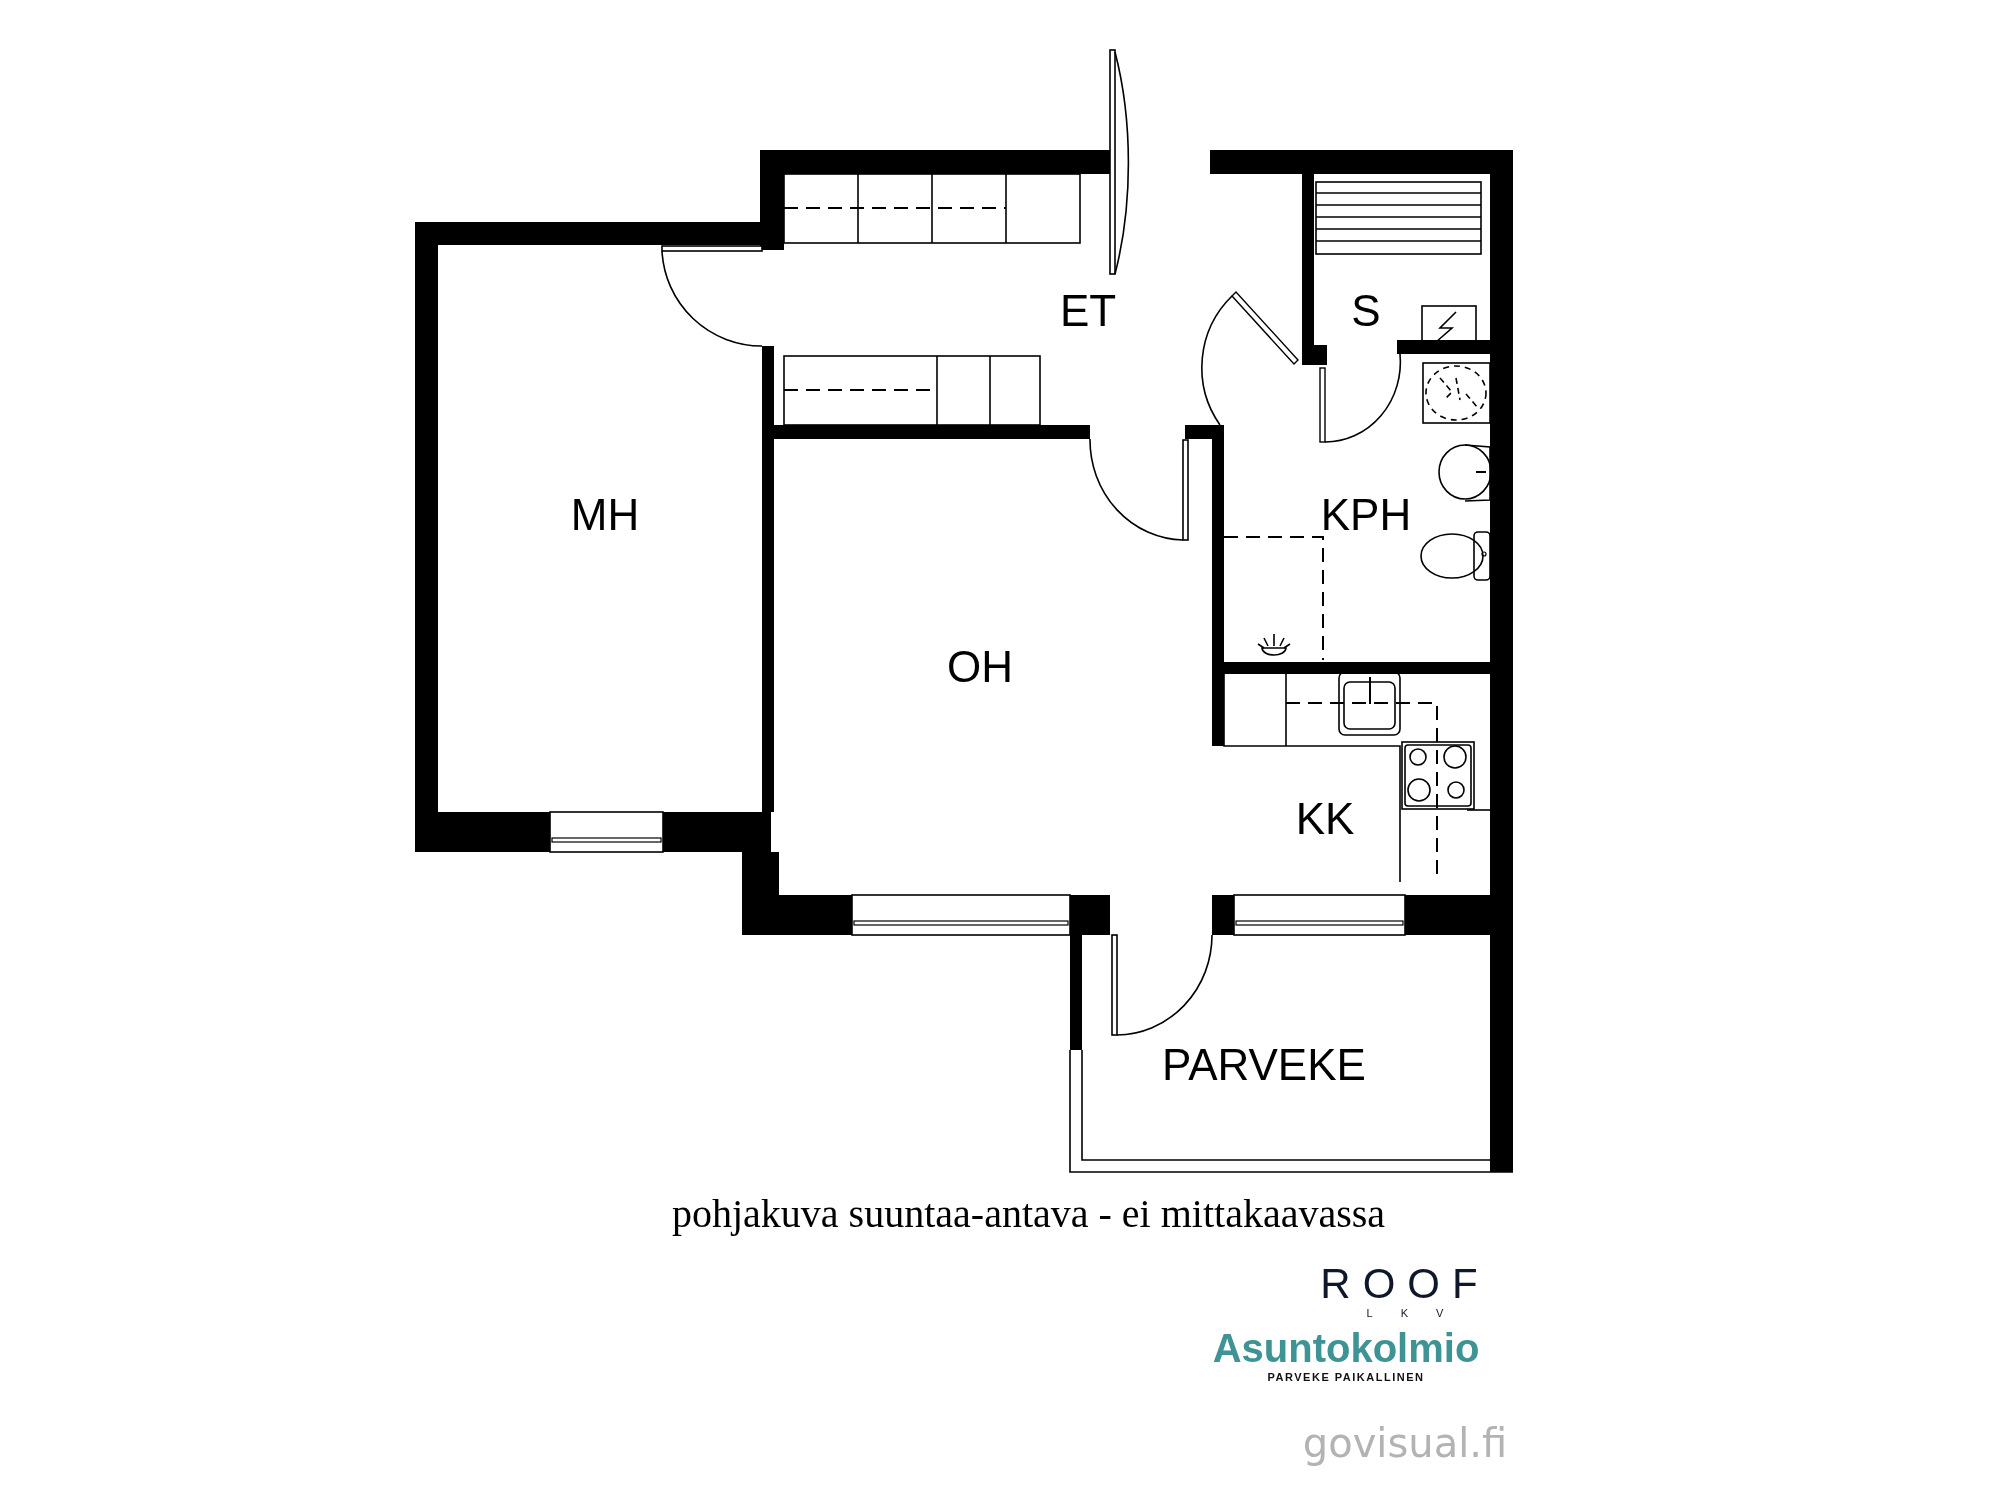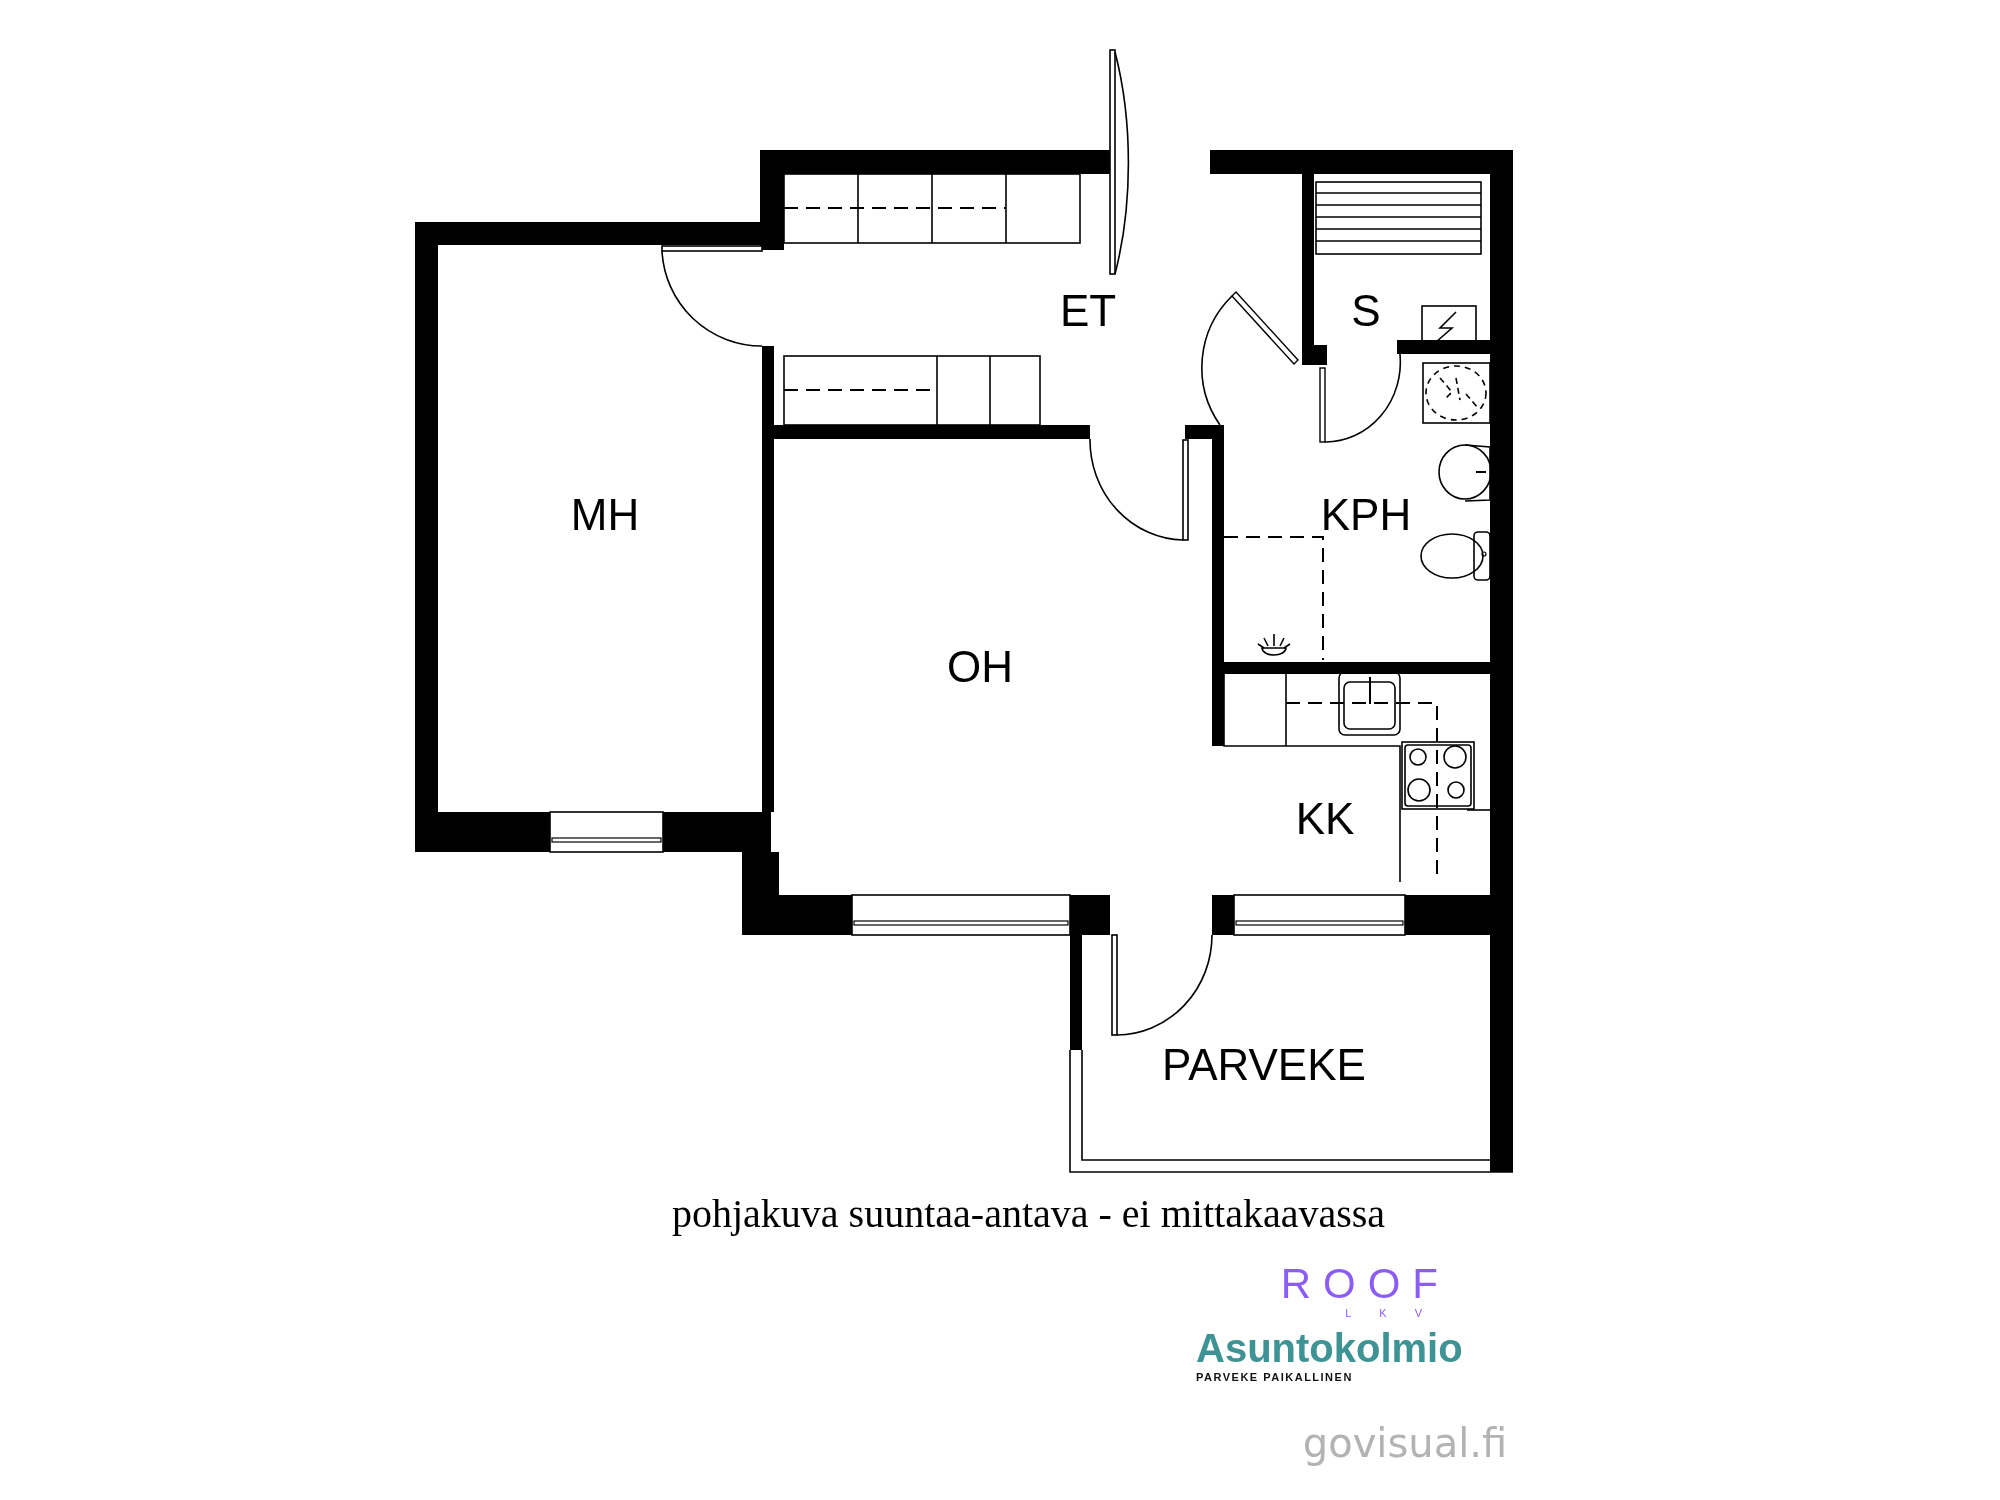--- a/index.html
+++ b/index.html
@@ -4,24 +4,24 @@
 <style>
   html, body { margin: 0; padding: 0; background: #ffffff; }
   body { width: 2000px; height: 1500px; position: relative; overflow: hidden; font-family: "Liberation Sans", sans-serif; }
   #plan { position: absolute; left: 0; top: 0; width: 2000px; height: 1500px; }
   .wall { fill: #000000; }
   .line { fill: none; stroke: #000000; stroke-width: 2; }
   .thin { fill: none; stroke: #000000; stroke-width: 1.6; }
   .dash { fill: none; stroke: #000000; stroke-width: 2; stroke-dasharray: 14 8; }
   .room-label { font-family: "Liberation Sans", sans-serif; font-size: 44px; fill: #000000; text-anchor: middle; }
   .footer-note { position: absolute; left: 672px; top: 1190px; width: 860px; text-align: left; font-family: Liberation Serif, serif; font-size: 40px; color: #000000; }
-  .roof { position: absolute; left: 1240px; top: 1262px; width: 210px; text-align: right; font-family: "Liberation Sans", sans-serif; color: #8b5cf6; }
+  .roof { position: absolute; left: 1300px; top: 1262px; width: 210px; text-align: center; font-family: "Liberation Sans", sans-serif; color: #0f172a; }
   .roof-main { font-size: 42px; letter-spacing: 12px; font-weight: 400; line-height: 44px; }
   .roof-sub { font-size: 11px; letter-spacing: 28px; line-height: 14px; margin-left: 28px; }
-  .asunto { position: absolute; left: 1196px; top: 1326px; width: 300px; text-align: left; font-family: "Liberation Sans", sans-serif; }
+  .asunto { position: absolute; left: 1196px; top: 1326px; width: 300px; text-align: center; font-family: "Liberation Sans", sans-serif; }
   .asunto-main { font-size: 40px; font-weight: 700; color: #3e9395; line-height: 44px; letter-spacing: 0px; }
   .asunto-sub { font-size: 11px; font-weight: 700; color: #111111; letter-spacing: 1.5px; line-height: 14px; }
   .govisual { position: absolute; left: 1290px; top: 1420px; width: 230px; text-align: center; font-family: "DejaVu Sans", sans-serif; font-size: 40px; color: #b3b3b3; }
 </style>
 </head>
 <body>
 
 <svg id="plan" viewBox="0 0 2000 1500" xmlns="http://www.w3.org/2000/svg">
 
   <g>

